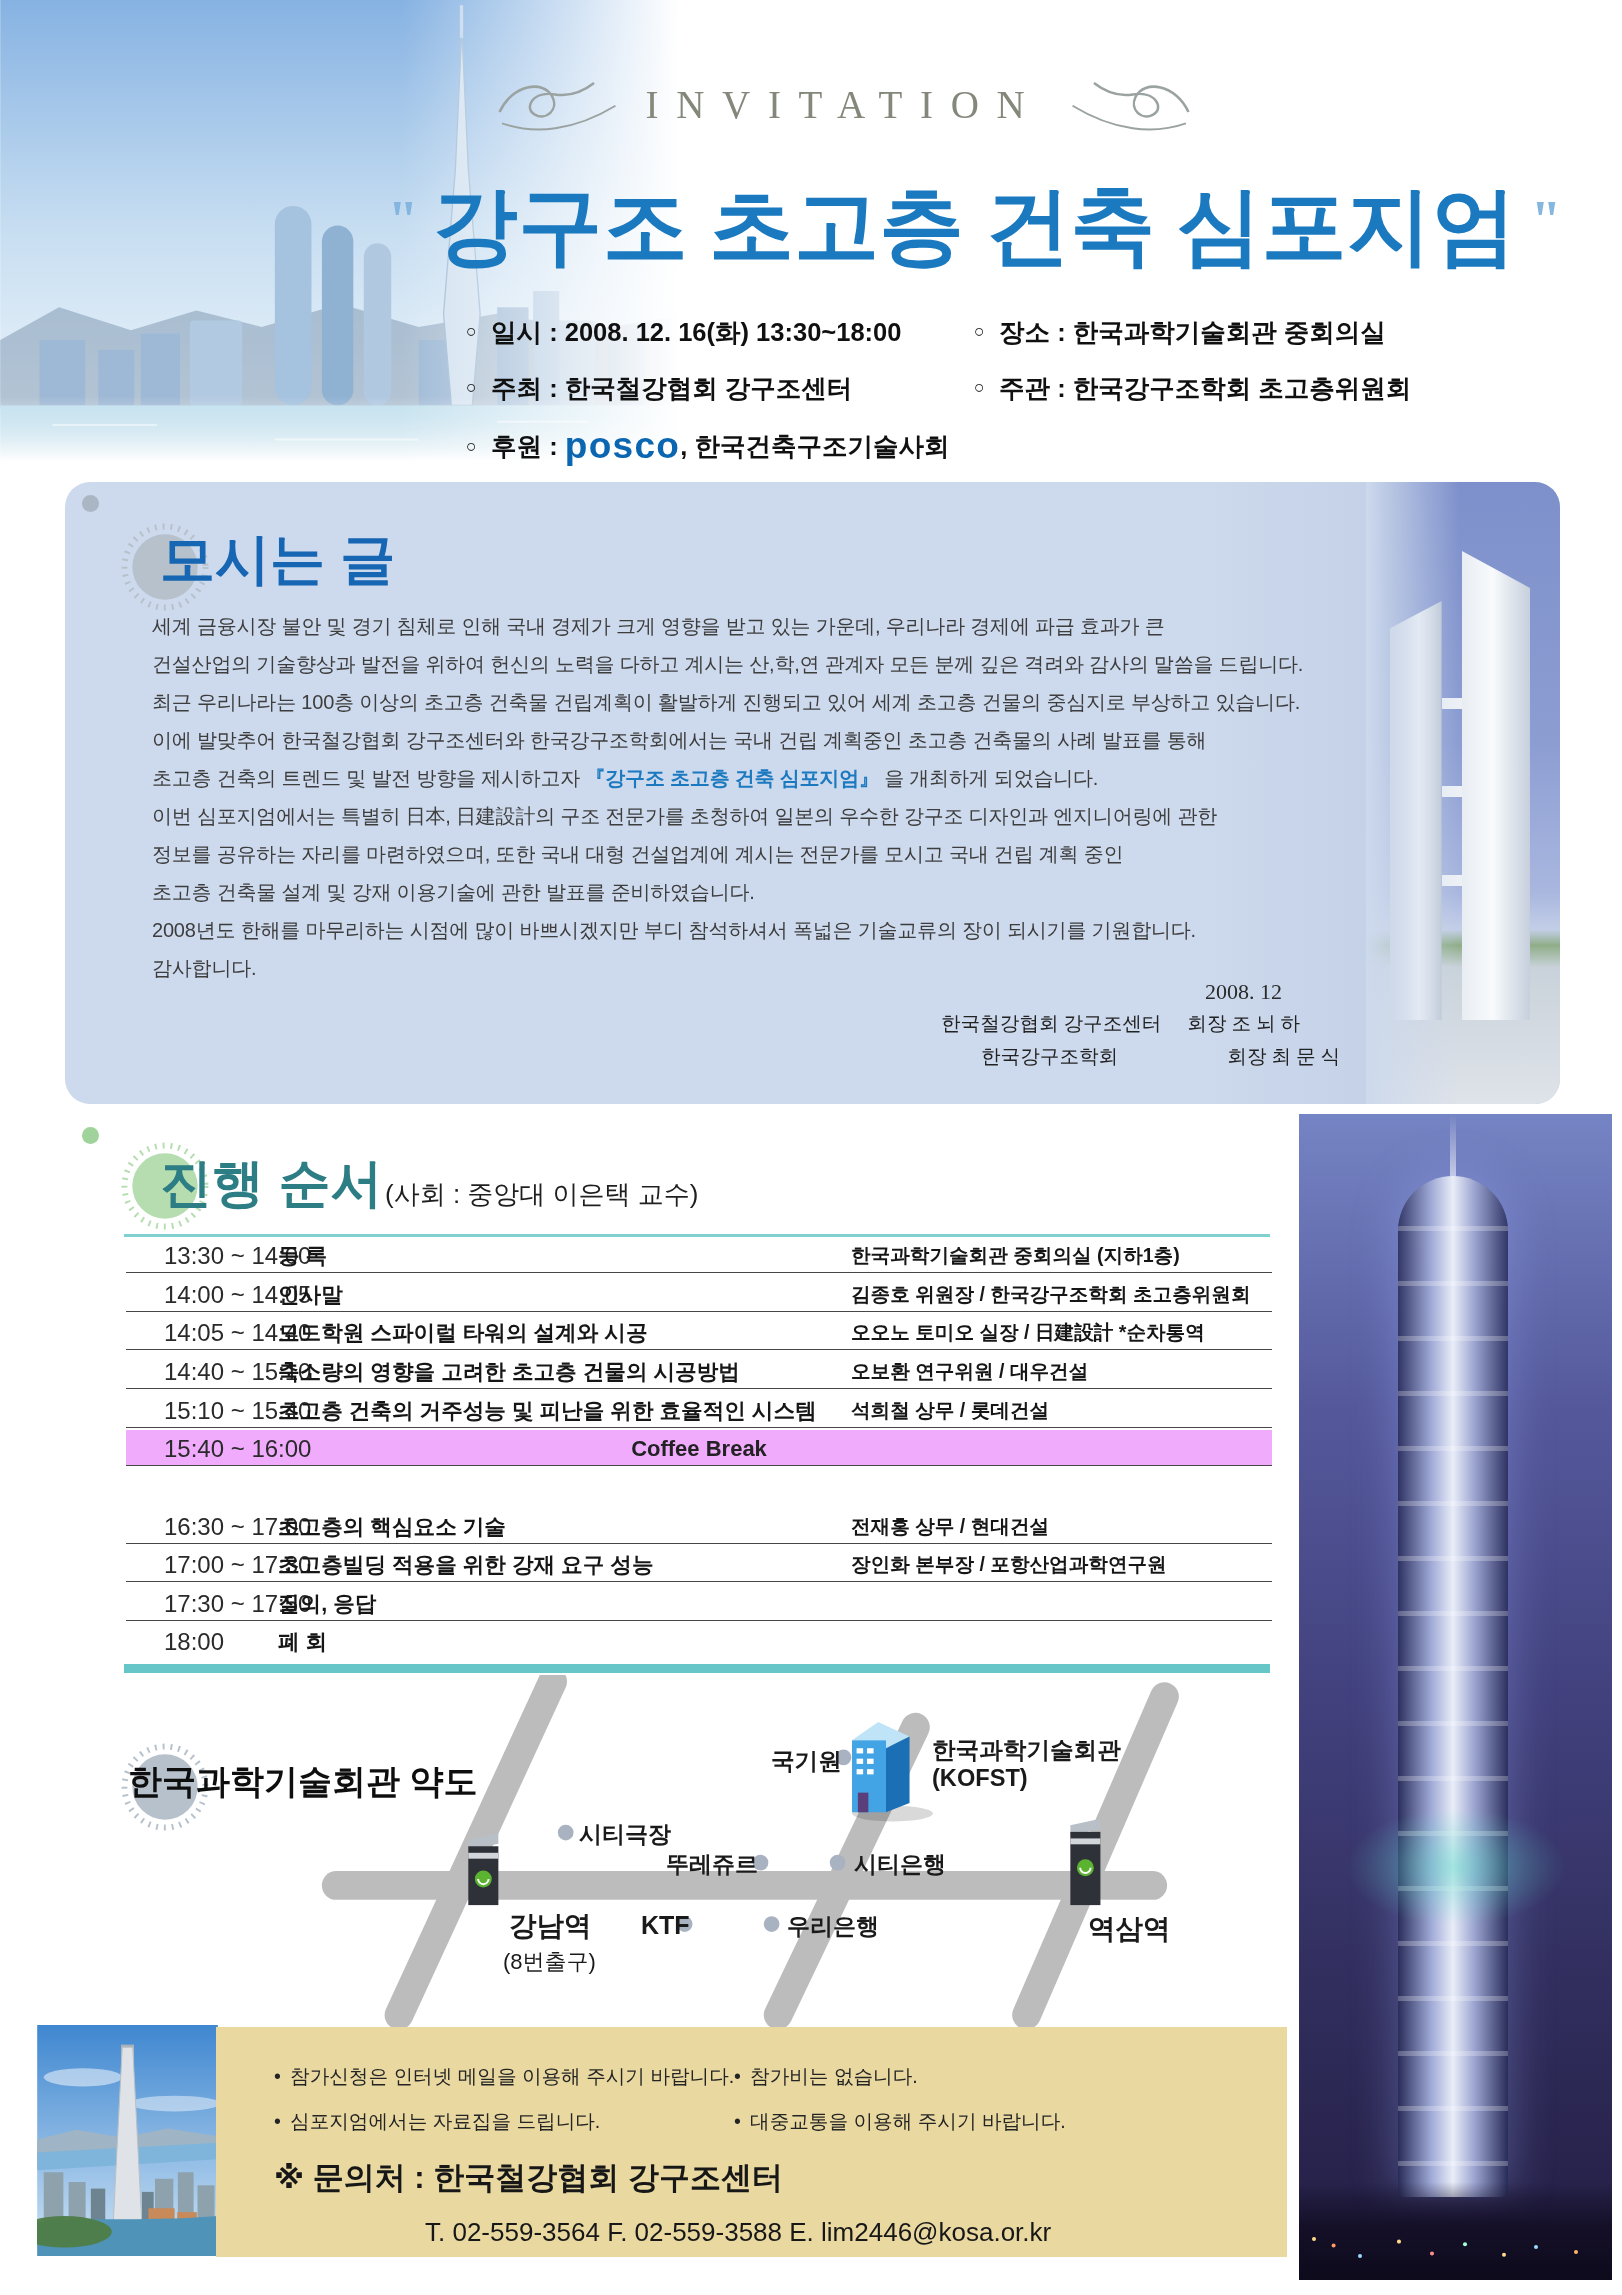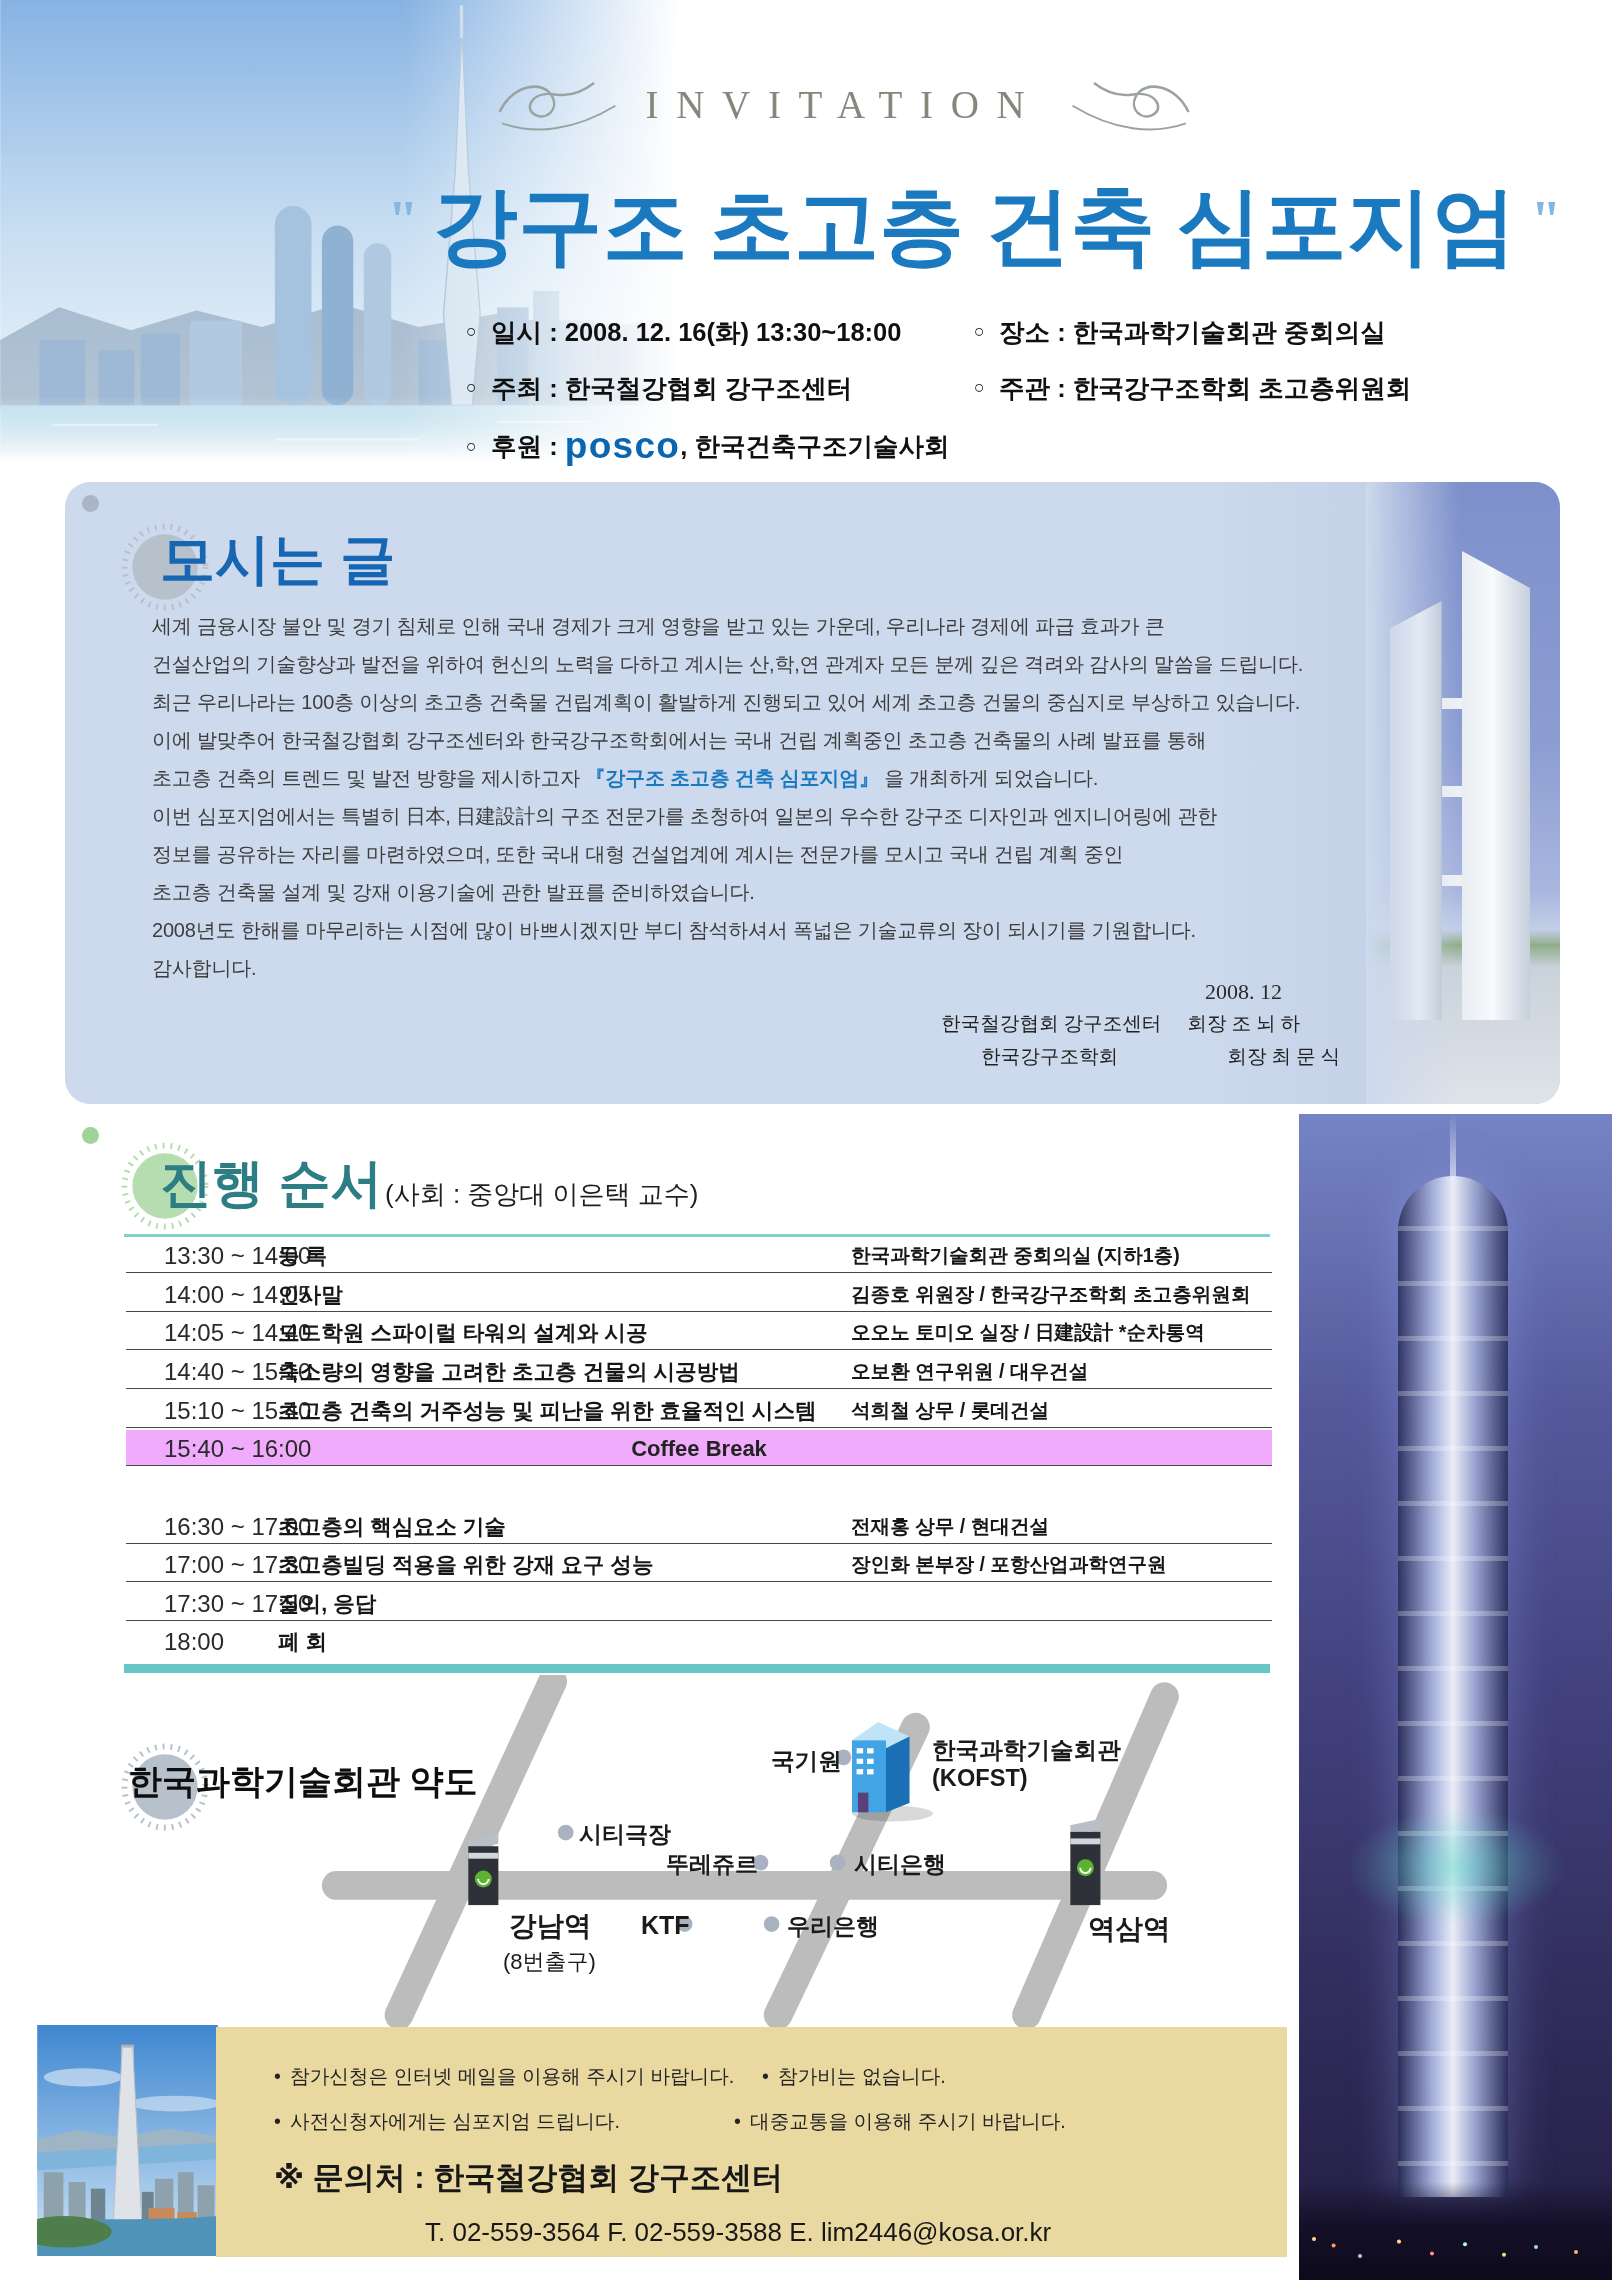--- a/index.html
+++ b/index.html
@@ -400,20 +400,20 @@
           <rect x="170" y="280" width="40" height="25"></rect>
           <rect x="214" y="286" width="30" height="19"></rect>
         </g>
       <path d="M0,302 C60,292 150,302 276,292 L276,353 L0,353 Z" fill="#4f93b8"></path>
       <ellipse cx="42" cy="316" rx="72" ry="24" fill="#4e7c46" opacity="0.95"></ellipse>
     </svg>
   </div>
 
   <div class="abs beige-box"></div>
   <div class="note abs" style="left:274px; top:2063px;"><span class="b">•</span><span>참가신청은 인터넷 메일을 이용해 주시기 바랍니다.</span></div>
-  <div class="note abs" style="left:274px; top:2108px;"><span class="b">•</span><span>사전신청자에게는 심포지엄 드립니다.</span></div>
-  <div class="note abs" style="left:734px; top:2063px;margin-left:28px;"><span class="b">•</span><span>참가비는 없습니다.</span></div>
+  <div class="note abs" style="left:274px; top:2108px;"><span class="b">•</span><span>심포지엄에서는 자료집을 드립니다.</span></div>
+  <div class="note abs" style="left:734px; top:2063px;"><span class="b">•</span><span>참가비는 없습니다.</span></div>
   <div class="note abs" style="left:734px; top:2108px;"><span class="b">•</span><span>대중교통을 이용해 주시기 바랍니다.</span></div>
   <div class="abs inquiry">※ 문의처 : 한국철강협회 강구조센터</div>
   <div class="abs contact">T. 02-559-3564  F. 02-559-3588  E. lim2446@kosa.or.kr</div>
 
 </div>
 
 
 </body></html>

